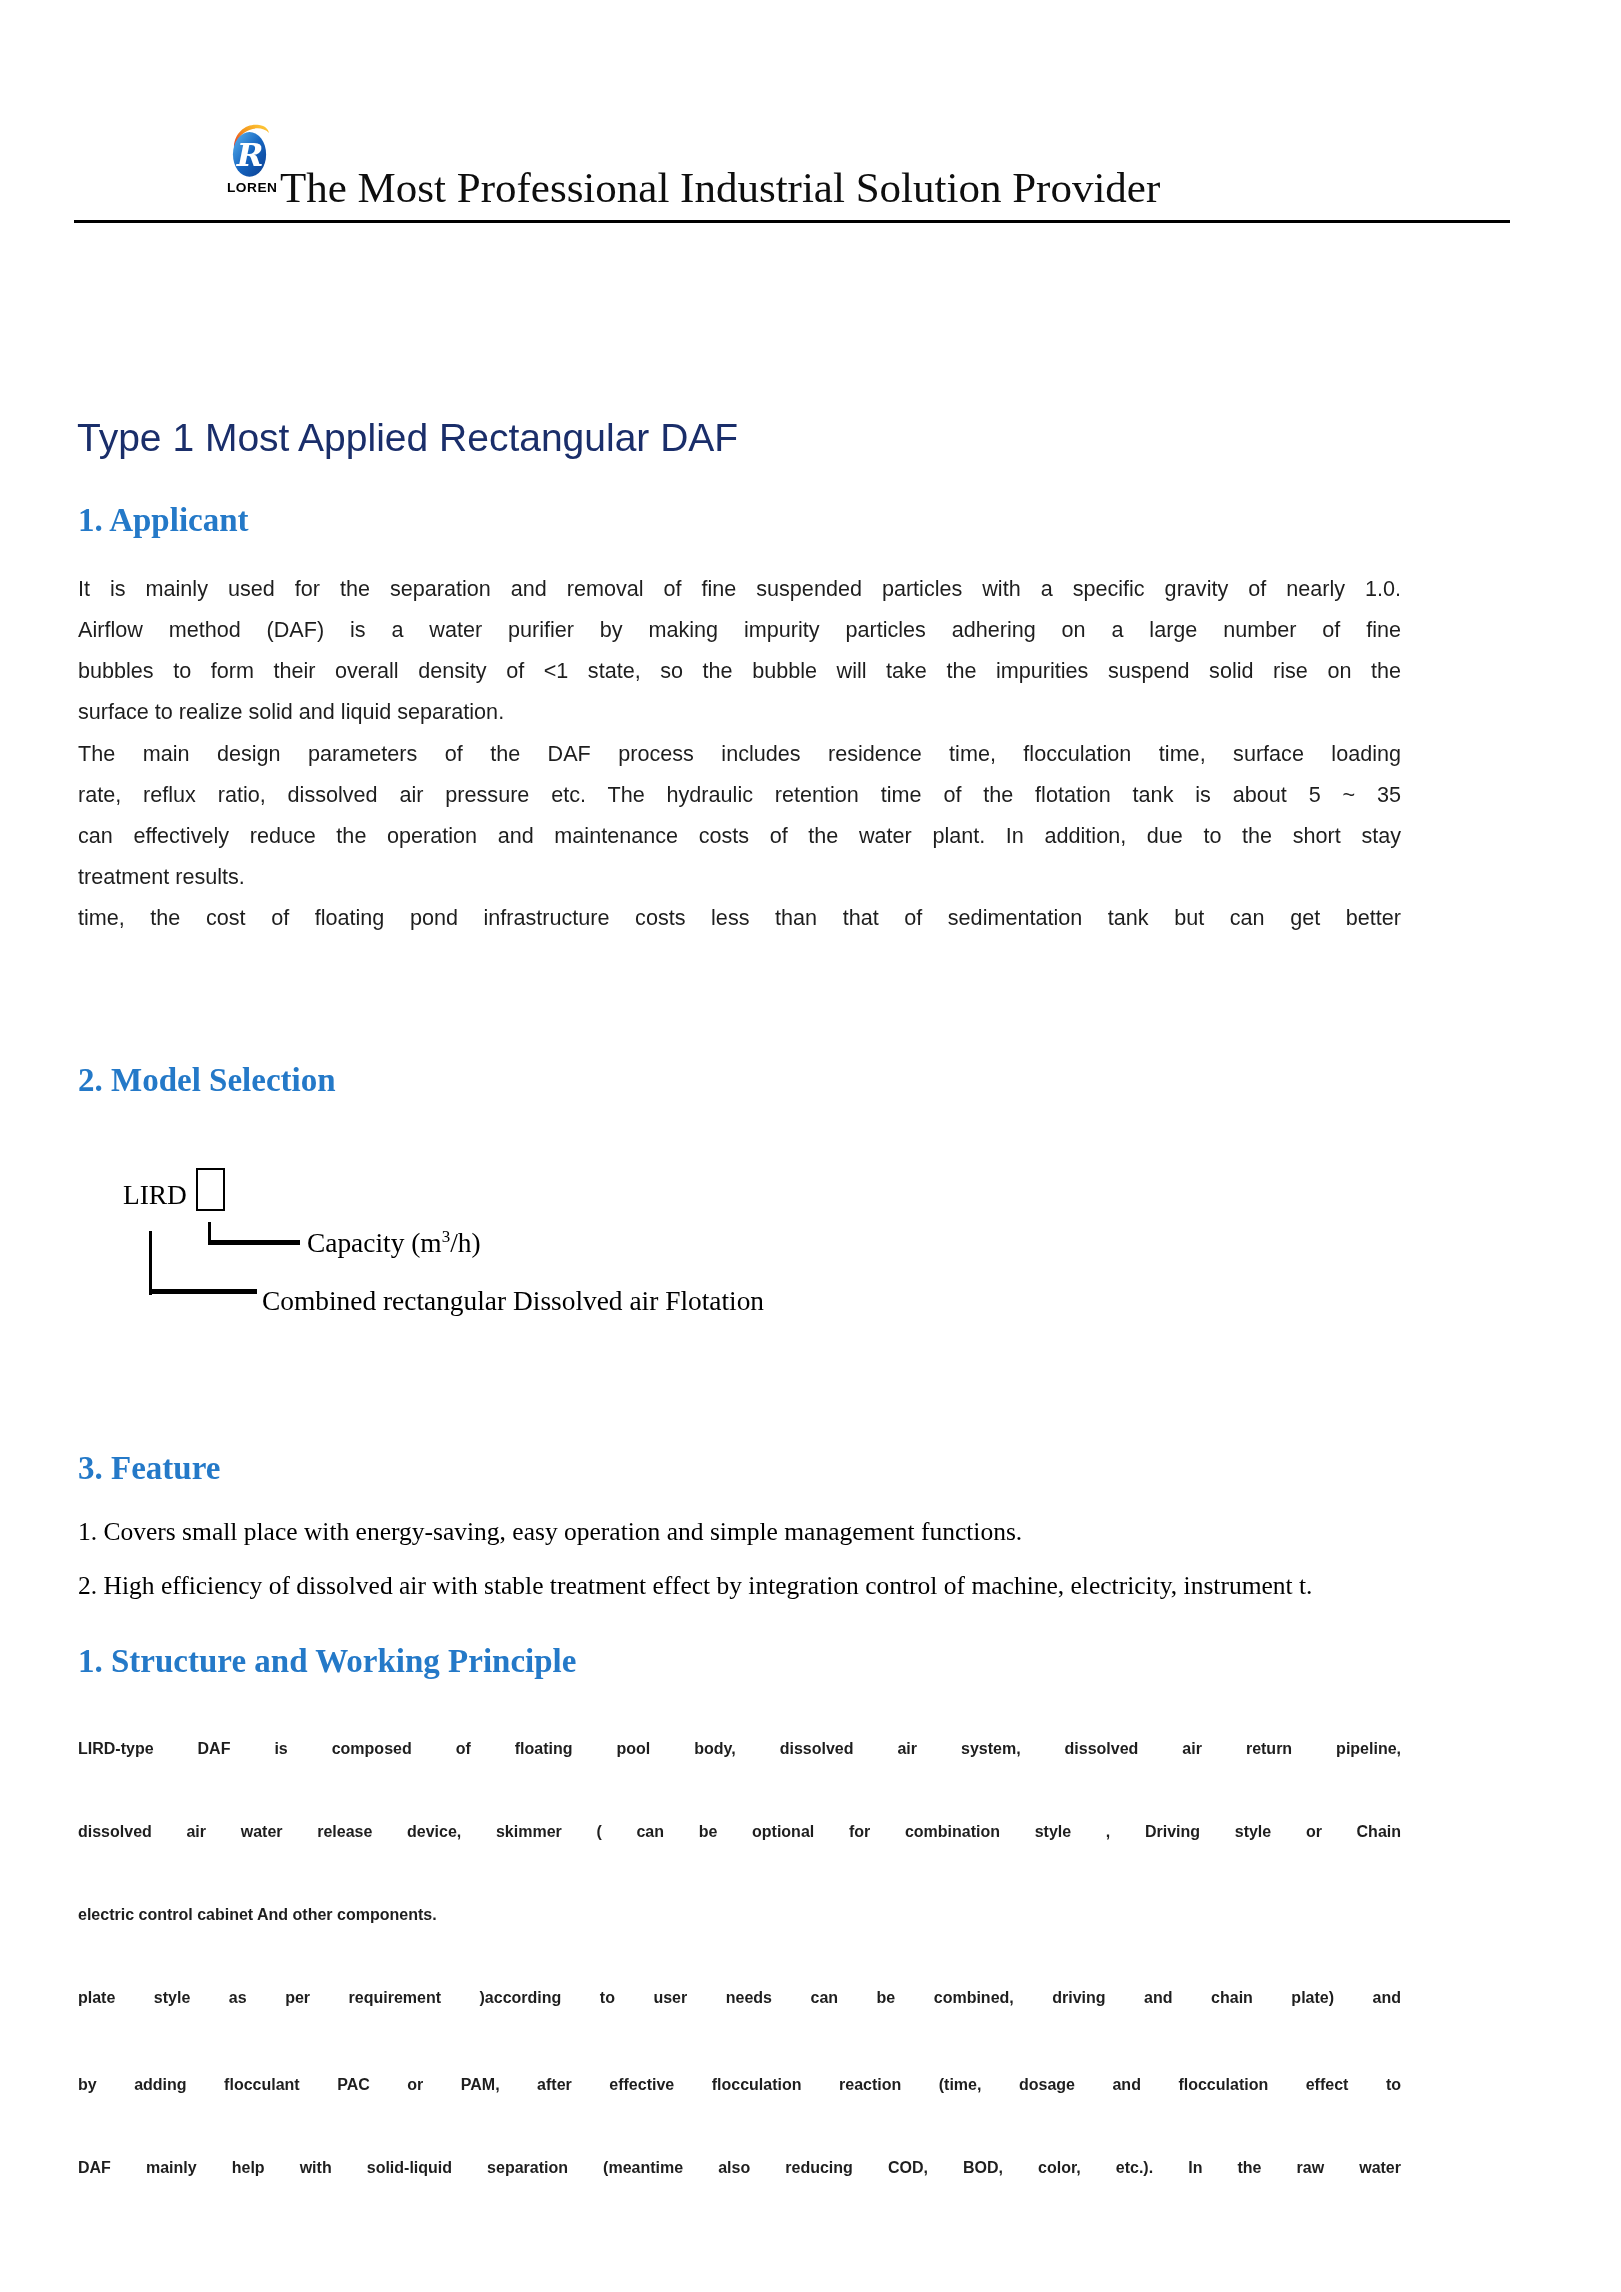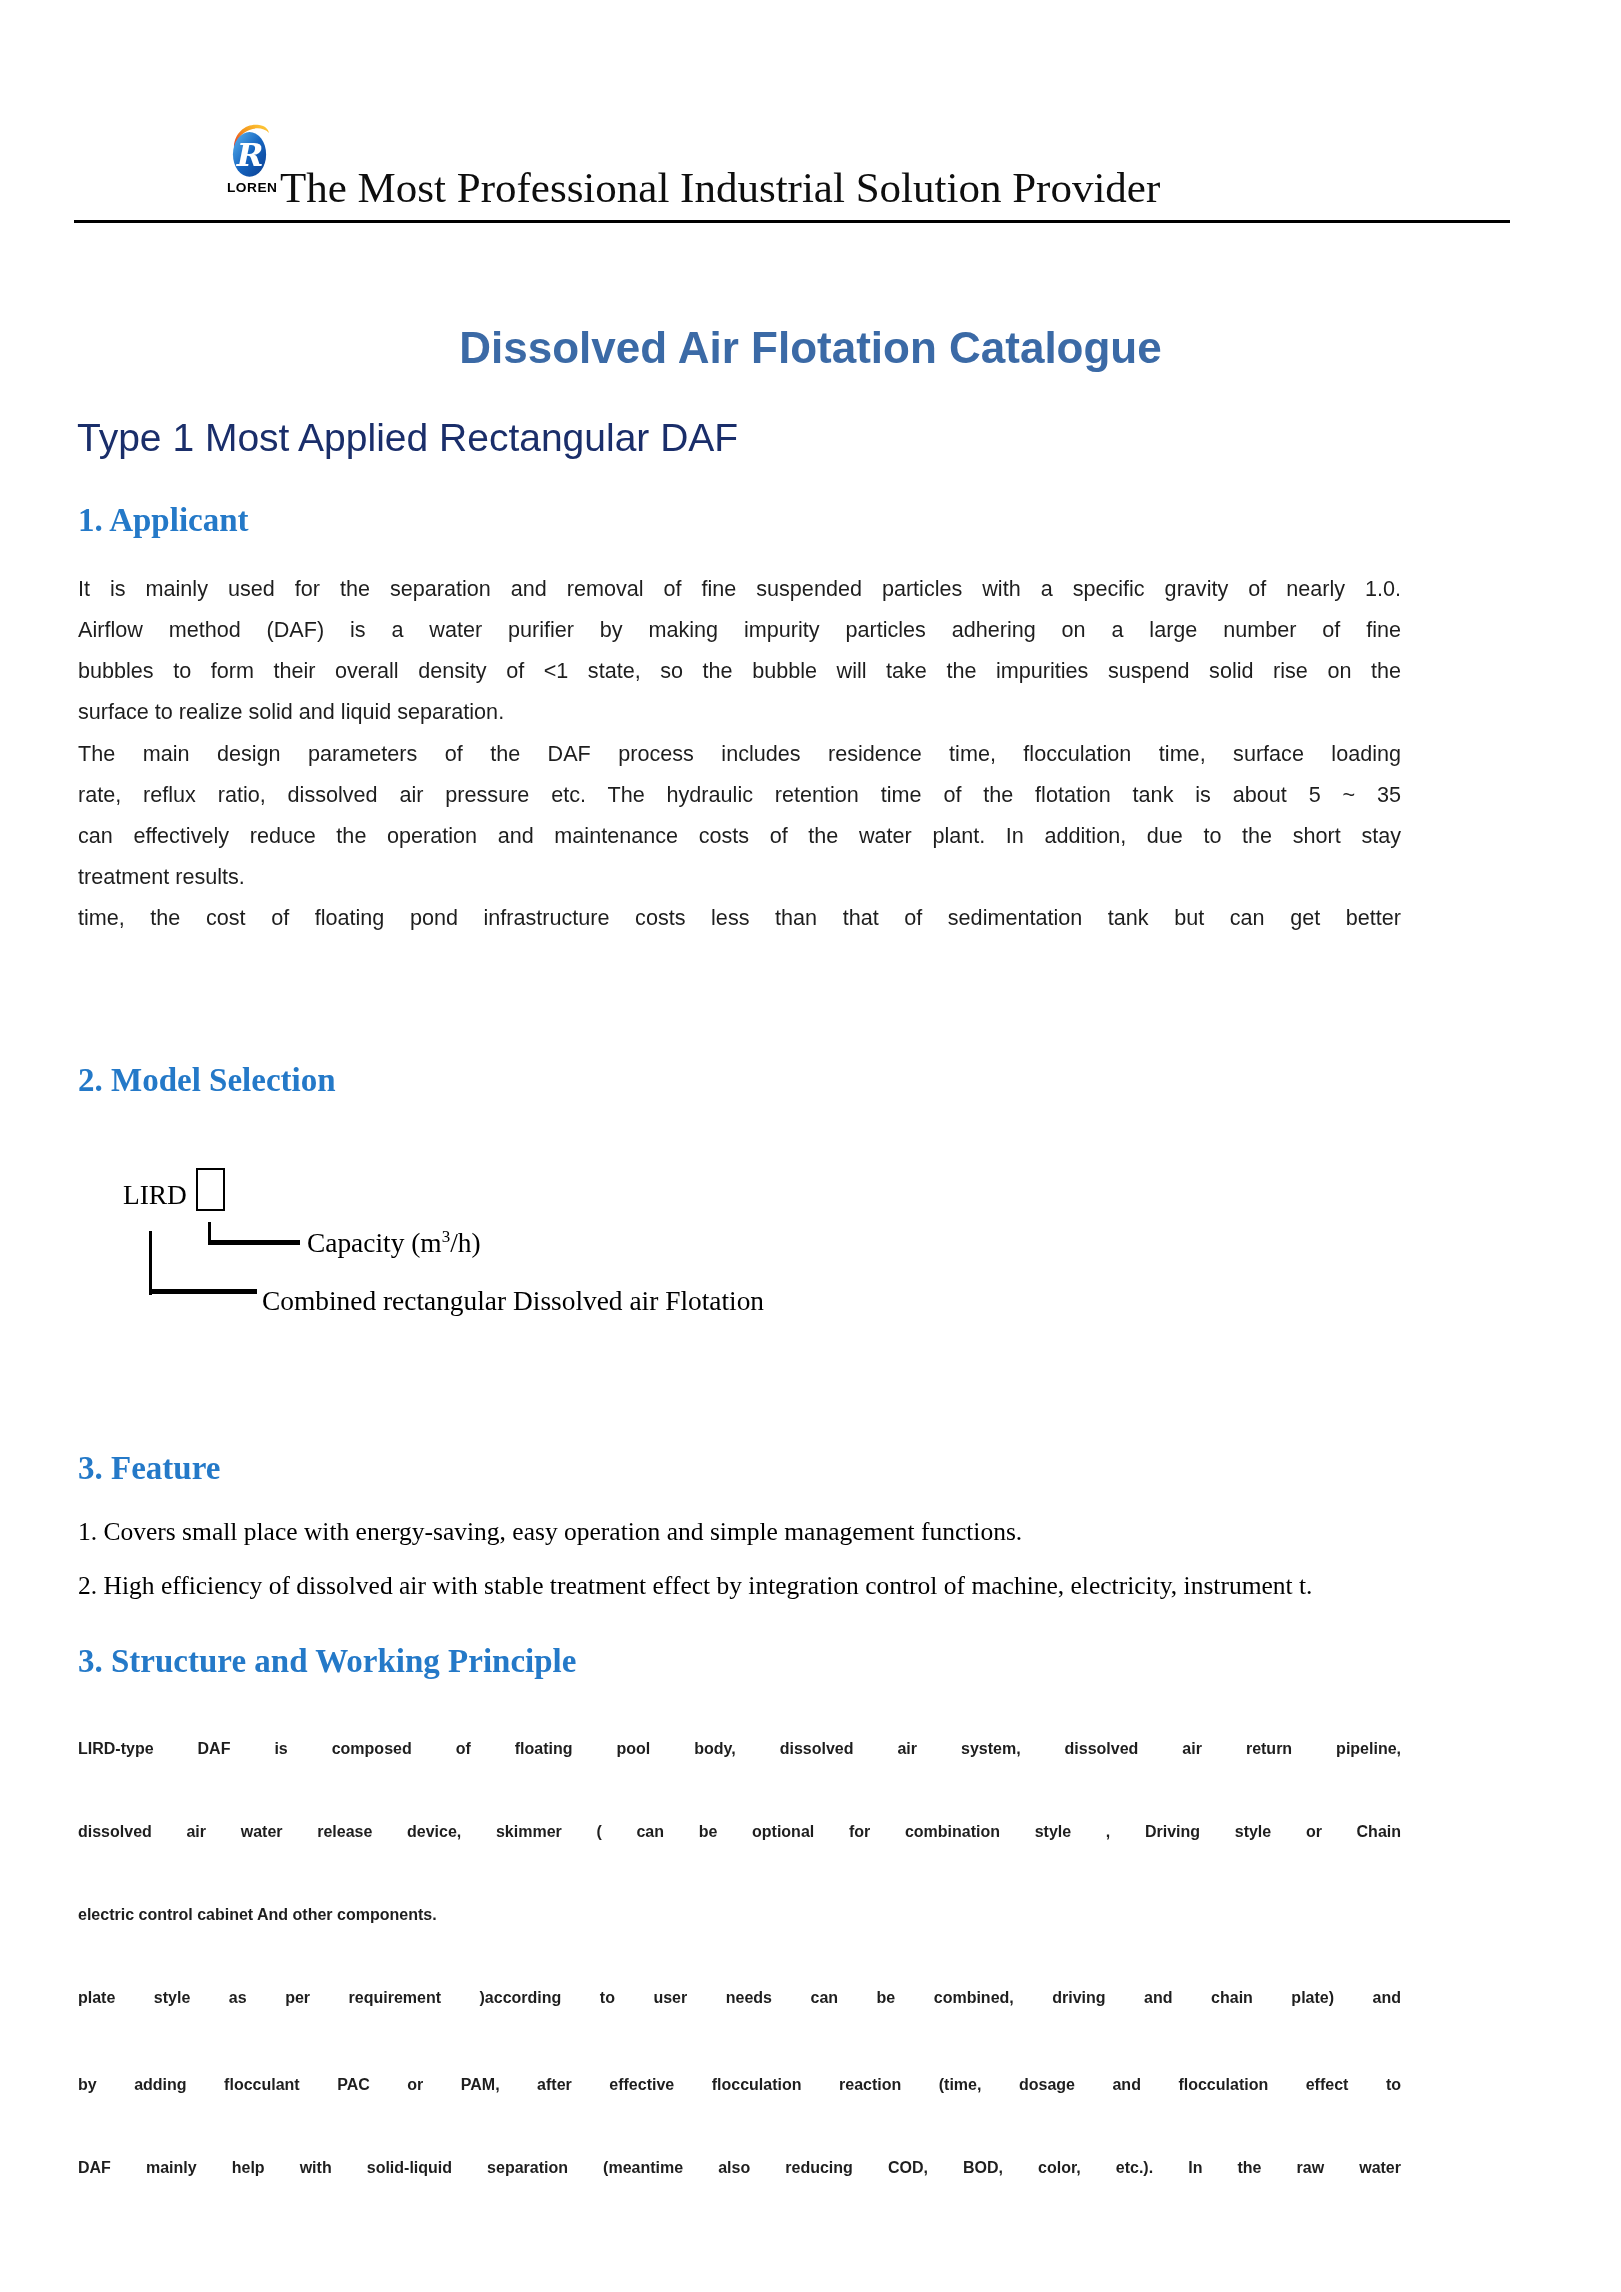--- a/index.html
+++ b/index.html
@@ -82,21 +82,20 @@
       </defs>
       <path d="M4 27 C5 12 17 3 30 5 C36 6 39 9 40 13 C35 8 27 7 20 10 C12 13 7 19 6 28 Z" fill="url(#lg-fire)"></path>
       <ellipse cx="20" cy="35" rx="17" ry="23" fill="url(#lg-blue)"></ellipse>
       <text x="7" y="47" font-family="DejaVu Serif, serif" font-size="33" font-style="italic" font-weight="bold" fill="#ffffff">R</text>
     </svg>
     <div class="logo-text">LOREN</div>
   </div>
   <div class="tagline">The Most Professional Industrial Solution Provider</div>
   <div class="header-rule"></div>
 
-  <div class="doc-title">Dissolved Air Flotation Catalogue</div>
   <div class="doc-subtitle">Type 1 Most Applied Rectangular DAF</div>
 
   <div class="sec-heading" id="h-applicant">1. Applicant</div>
   <div class="para" id="para-a1">
     <div class="ln">It is mainly used for the separation and removal of fine suspended particles with a specific gravity of nearly 1.0.</div>
     <div class="ln">Airflow method (DAF) is a water purifier by making impurity particles adhering on a large number of fine</div>
     <div class="ln">bubbles to form their overall density of &lt;1 state, so the bubble will take the impurities suspend solid rise on the</div>
     <div class="ln last">surface to realize solid and liquid separation.</div>
   </div>
   <div class="para" id="para-a2">
@@ -116,21 +115,21 @@
     <div class="label dg-cap"><span>Capacity (m</span><sup>3</sup><span>/h)</span></div>
     <div class="dg-v2"></div>
     <div class="dg-h2"></div>
     <div class="label dg-comb">Combined rectangular Dissolved air Flotation</div>
   </div>
 
   <div class="sec-heading" id="h-feature">3. Feature</div>
   <div class="feature-item" id="feat-1">1. Covers small place with energy-saving, easy operation and simple management functions.</div>
   <div class="feature-item" id="feat-2">2. High efficiency of dissolved air with stable treatment effect by integration control of machine, electricity, instrument t.</div>
 
-  <div class="sec-heading" id="h-structure">3. Structure and Working Principle</div>
+  <div class="sec-heading" id="h-structure">1. Structure and Working Principle</div>
   <div class="para x2" id="para-s1">
     <div class="ln">LIRD-type DAF is composed of  floating pool body, dissolved air system, dissolved air return pipeline,</div>
     <div class="ln">dissolved air water release device, skimmer ( can be optional for combination style , Driving style or Chain</div>
     <div class="ln last">electric control cabinet And other components.</div>
     <div class="ln">plate  style as per requirement )according to user needs can be combined, driving and chain plate) and</div>
   </div>
   <div class="para x2" id="para-s2">
     <div class="ln">by adding flocculant PAC or PAM, after effective flocculation reaction (time, dosage and flocculation effect to</div>
     <div class="ln">DAF mainly help with solid-liquid separation (meantime also reducing COD, BOD, color, etc.). In the raw water</div>
   </div>

